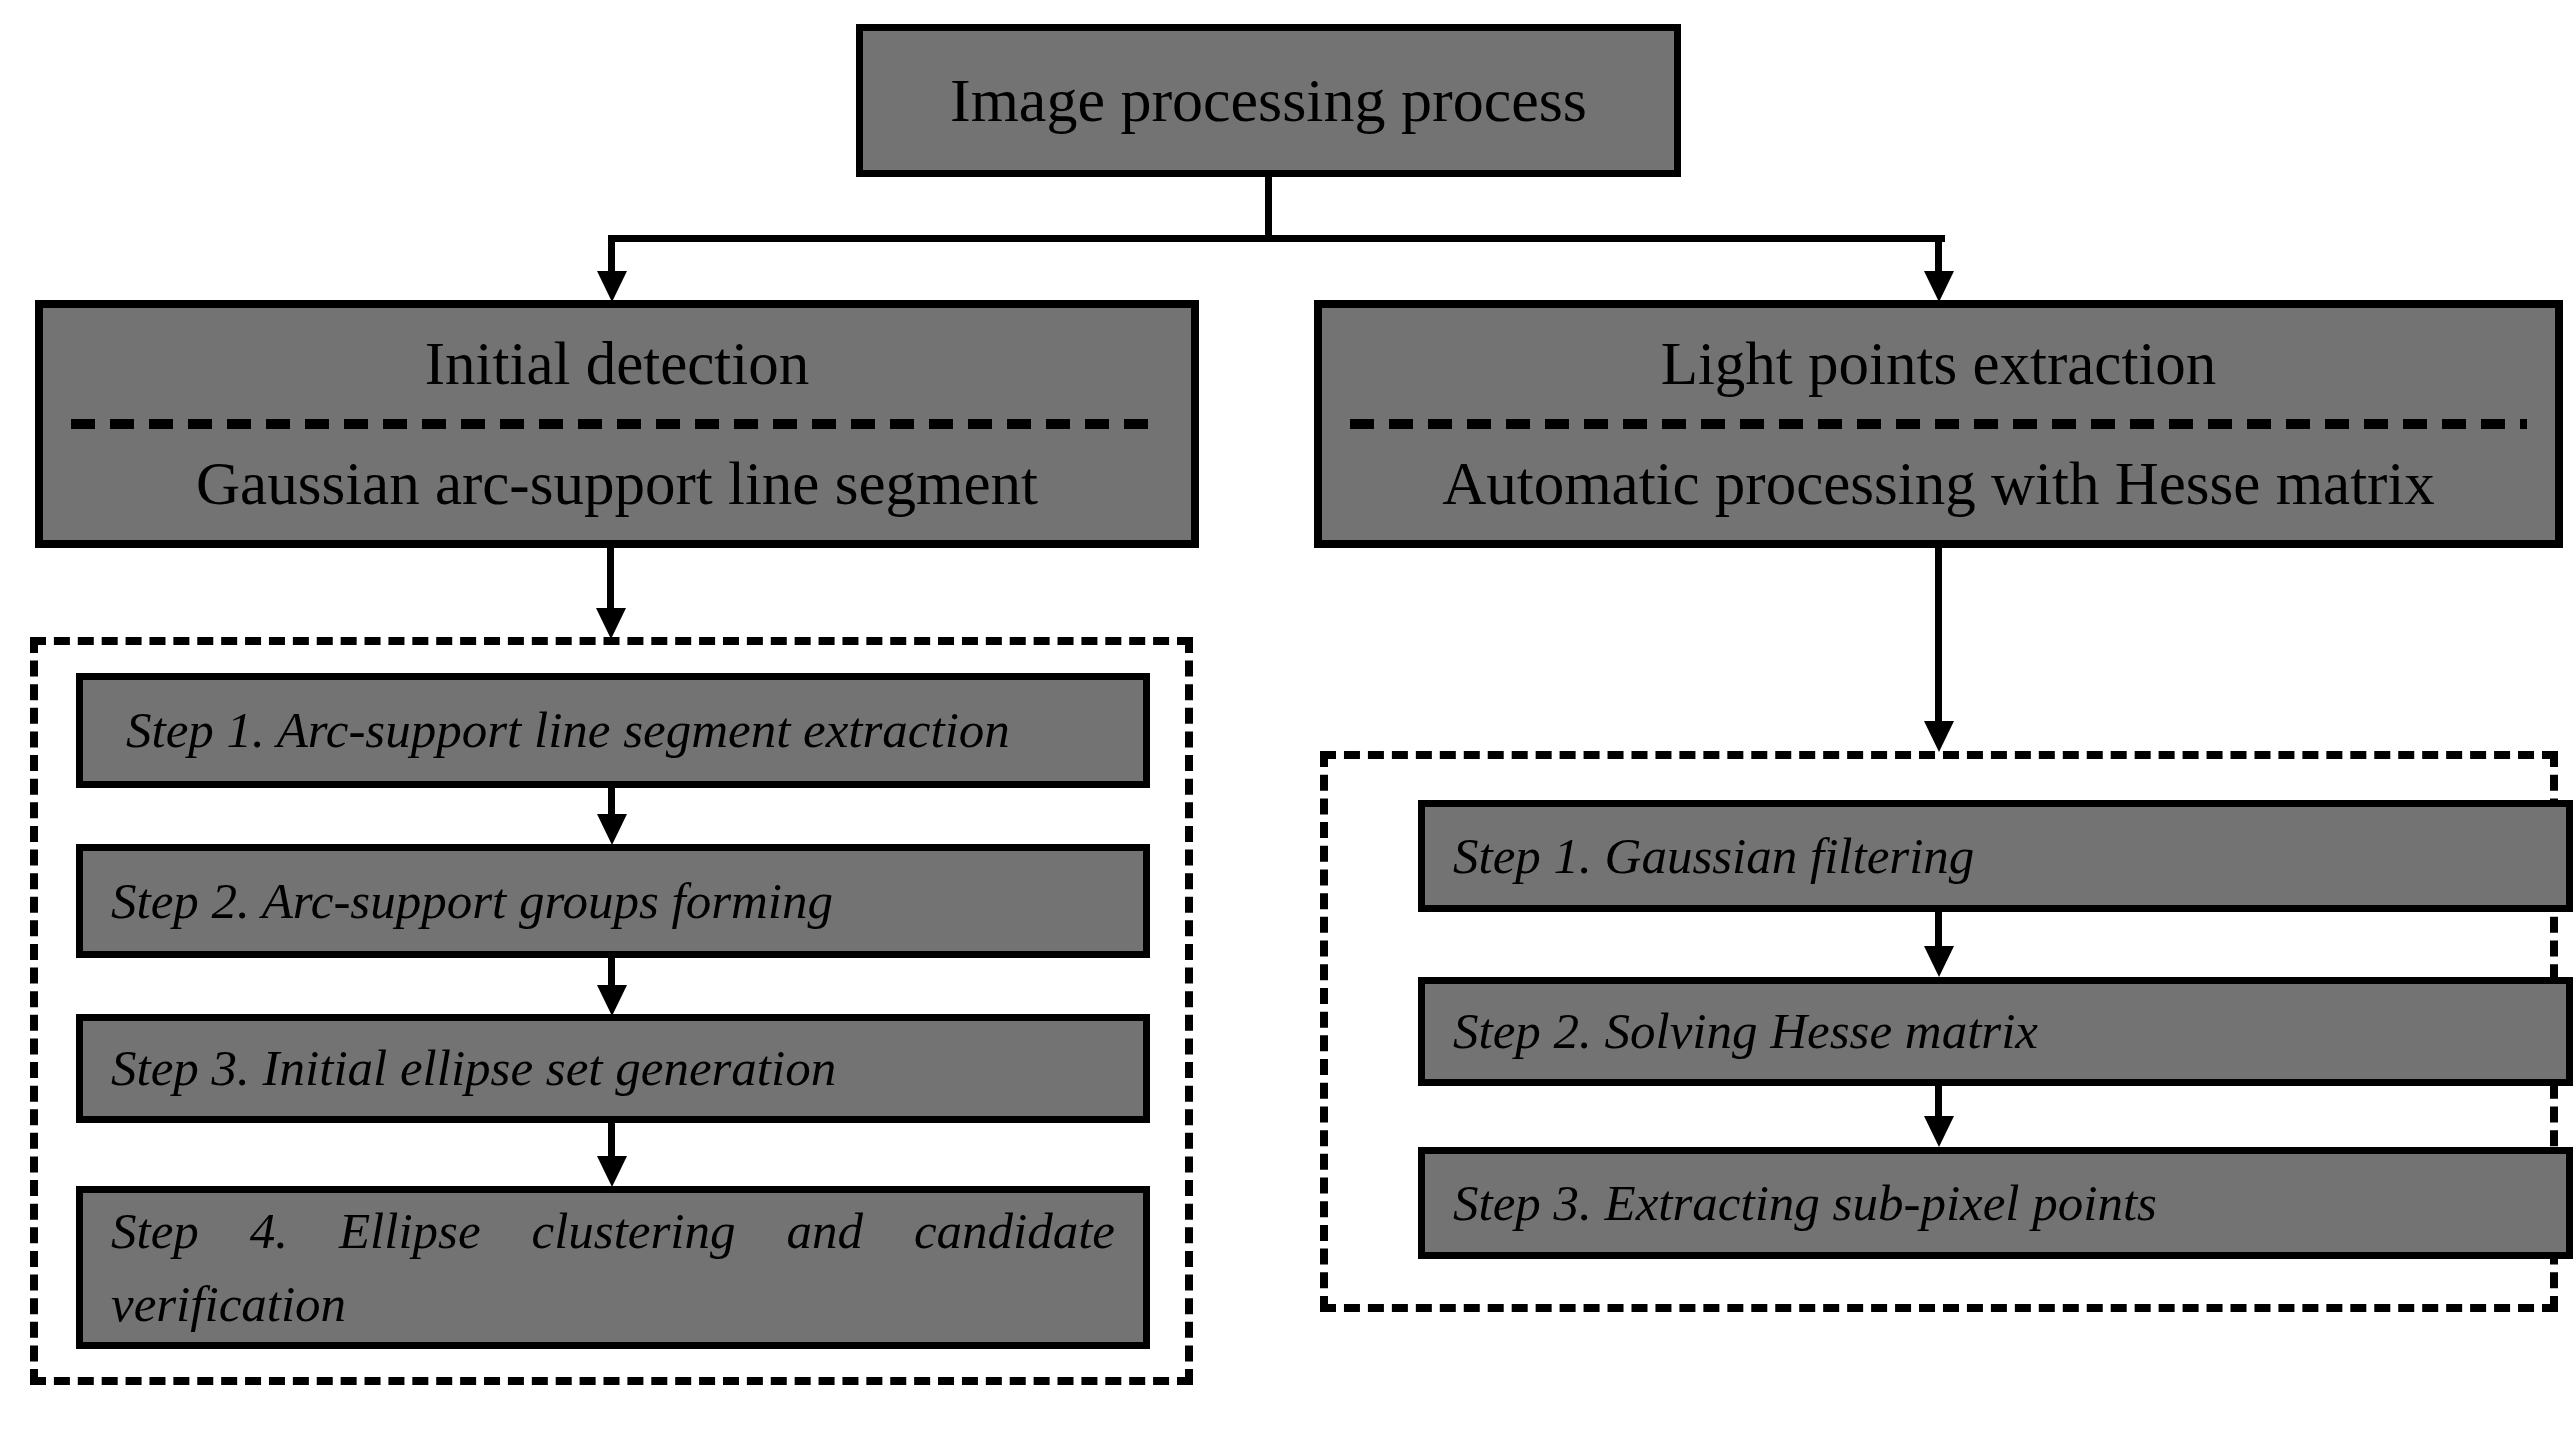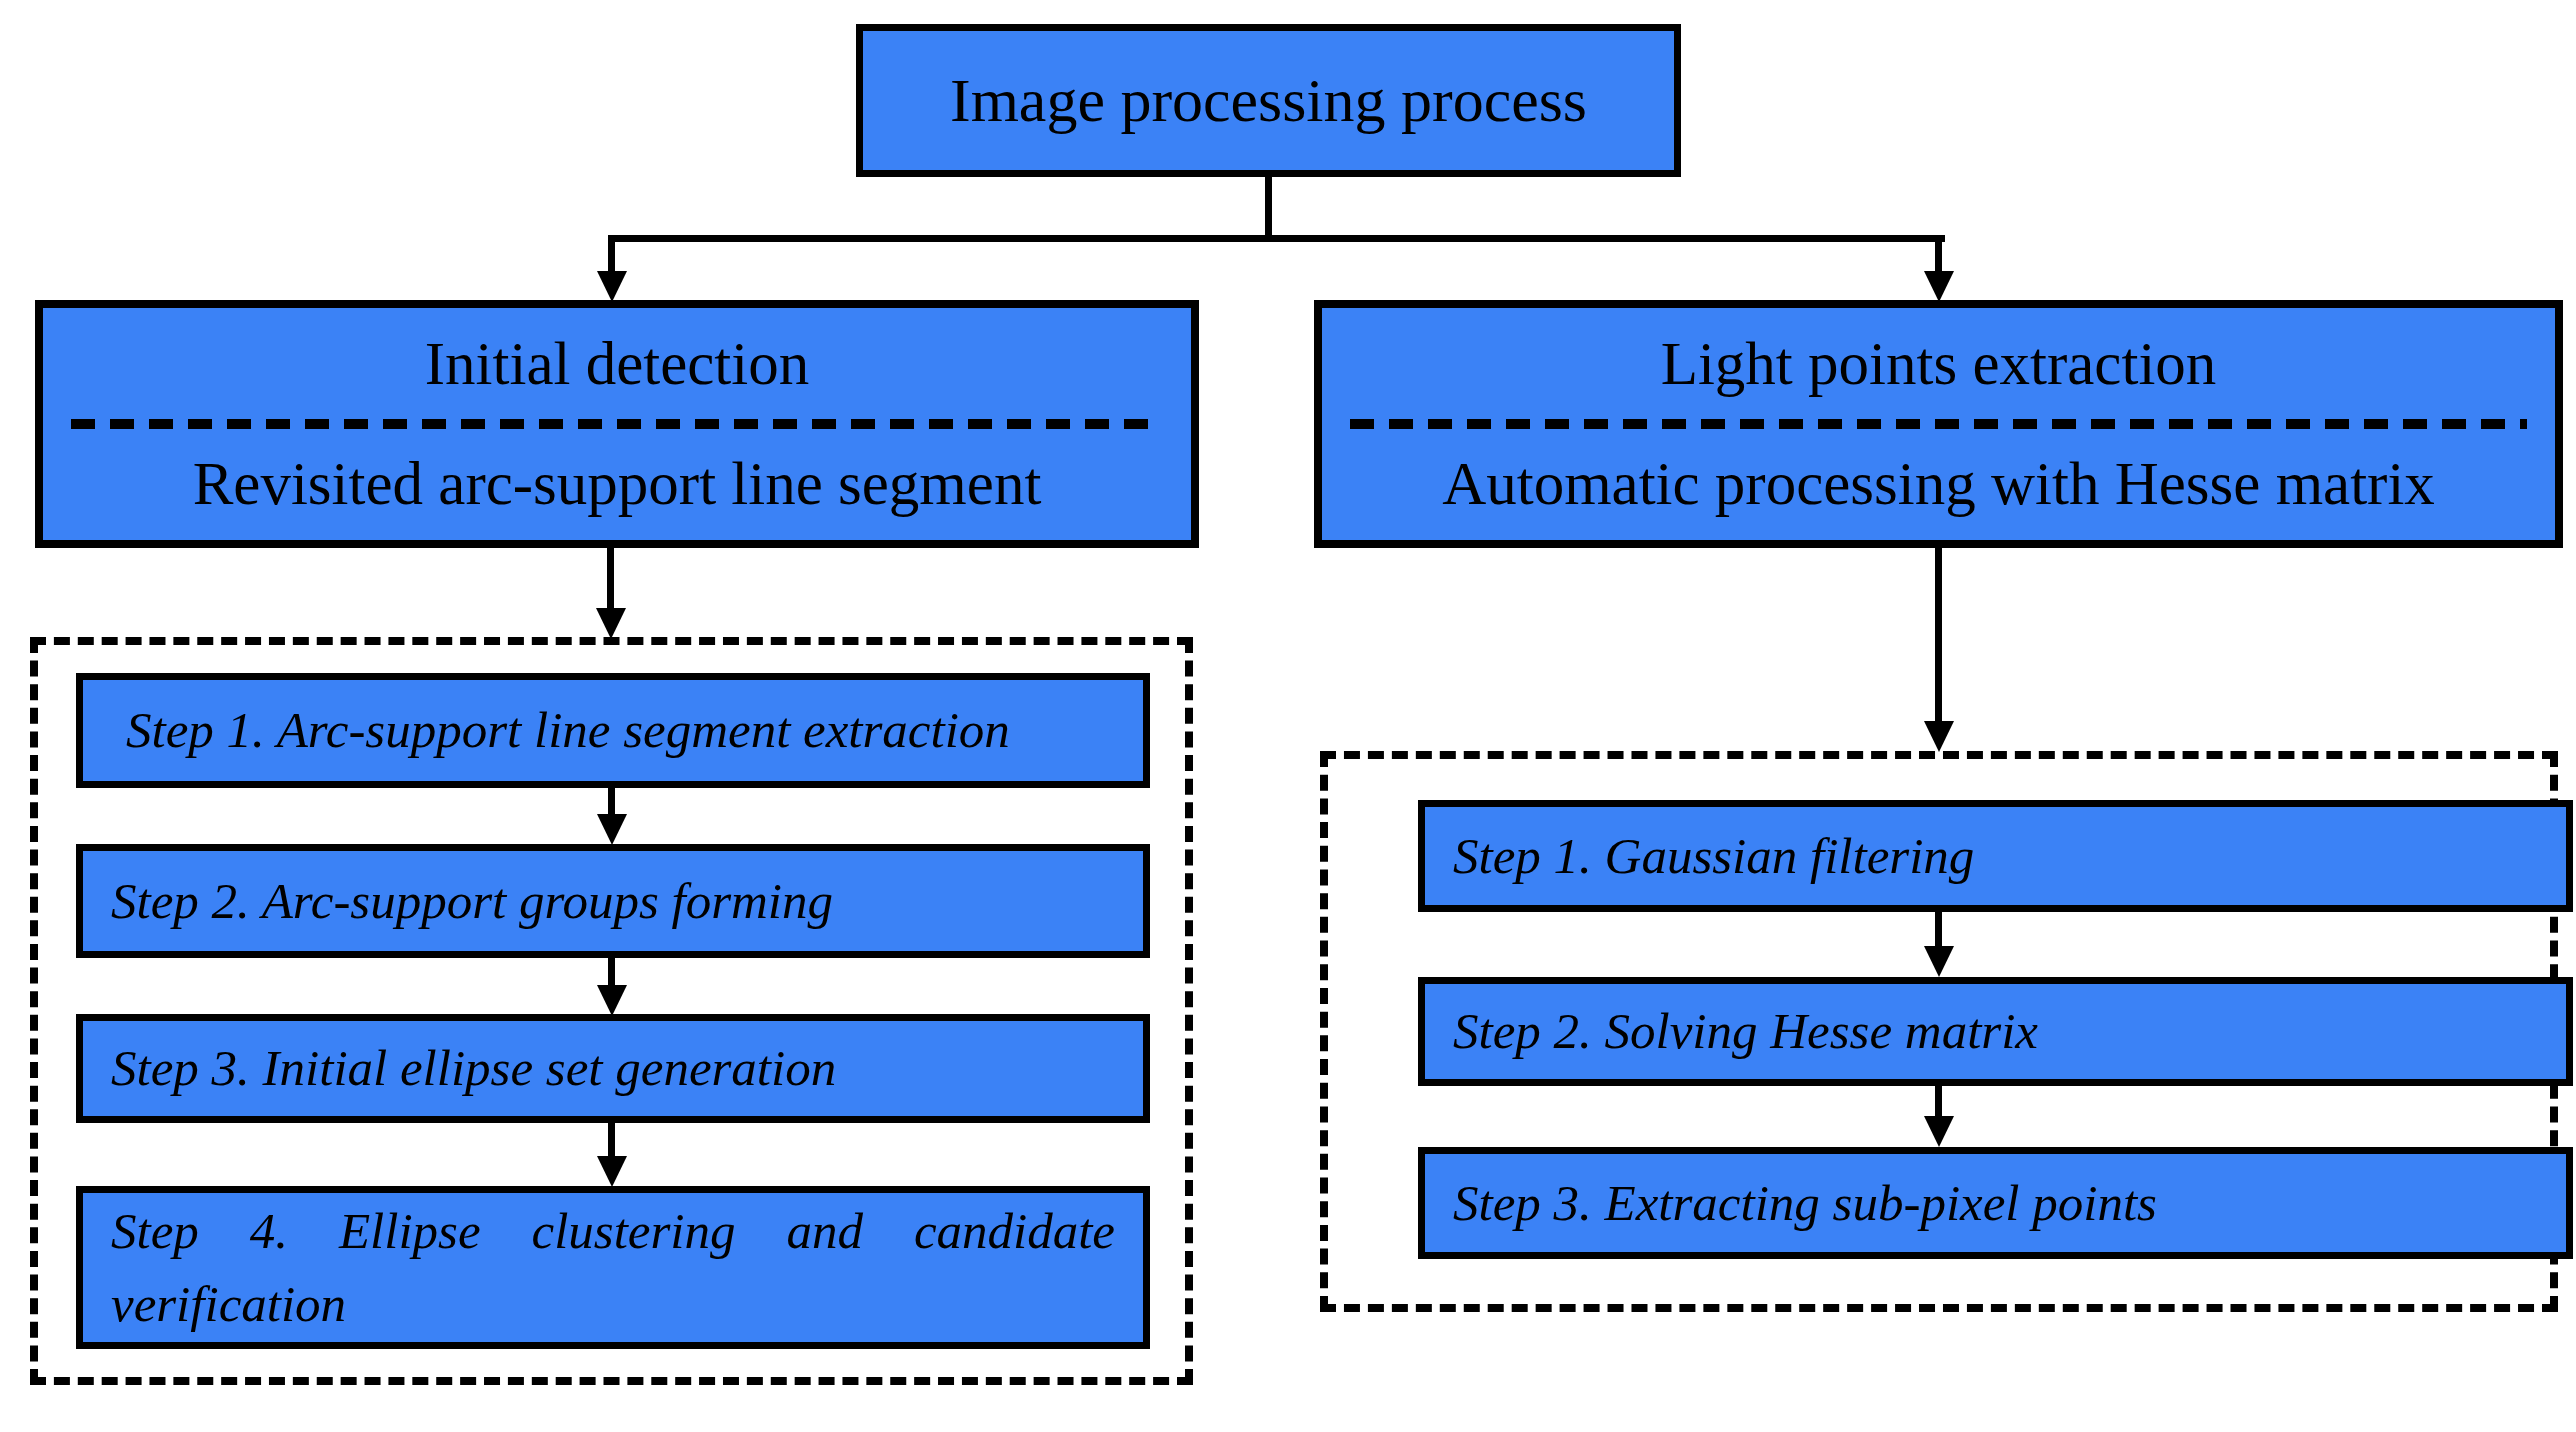--- a/index.html
+++ b/index.html
@@ -8,21 +8,21 @@
     width: 2576px;
     height: 1432px;
     background: #ffffff;
     font-family: "Liberation Serif", "DejaVu Serif", serif;
     color: #000000;
     overflow: hidden;
   }
   .box {
     position: absolute;
     box-sizing: border-box;
-    background: #3b82f6;
+    background: #737373;
     border: 7.5px solid #000000;
     display: flex;
     align-items: center;
     justify-content: center;
   }
   .title-box {
     left: 856px; top: 24px; width: 825px; height: 153px;
     font-size: 62px;
   }
   .header-box {
@@ -92,21 +92,21 @@
 
   <div class="vline" style="left:1935px; top:235px; width:6.5px; height:41px;"></div>
   <div class="ahead" style="left:1924px; top:271px;"></div>
 
   <div class="box header-box" style="left:35px; top:300px; width:1164px; height:248px;">
     <div class="hb-row">
       <span>Initial detection</span>
     </div>
     <div class="hb-divider"></div>
     <div class="hb-row">
-      <span>Revisited arc-support line segment</span>
+      <span>Gaussian arc-support line segment</span>
     </div>
   </div>
 
   <div class="box header-box" style="left:1314px; top:300px; width:1249px; height:248px;">
     <div class="hb-row">
       <span>Light points extraction</span>
     </div>
     <div class="hb-divider"></div>
     <div class="hb-row">
       <span>Automatic processing with Hesse matrix</span>

